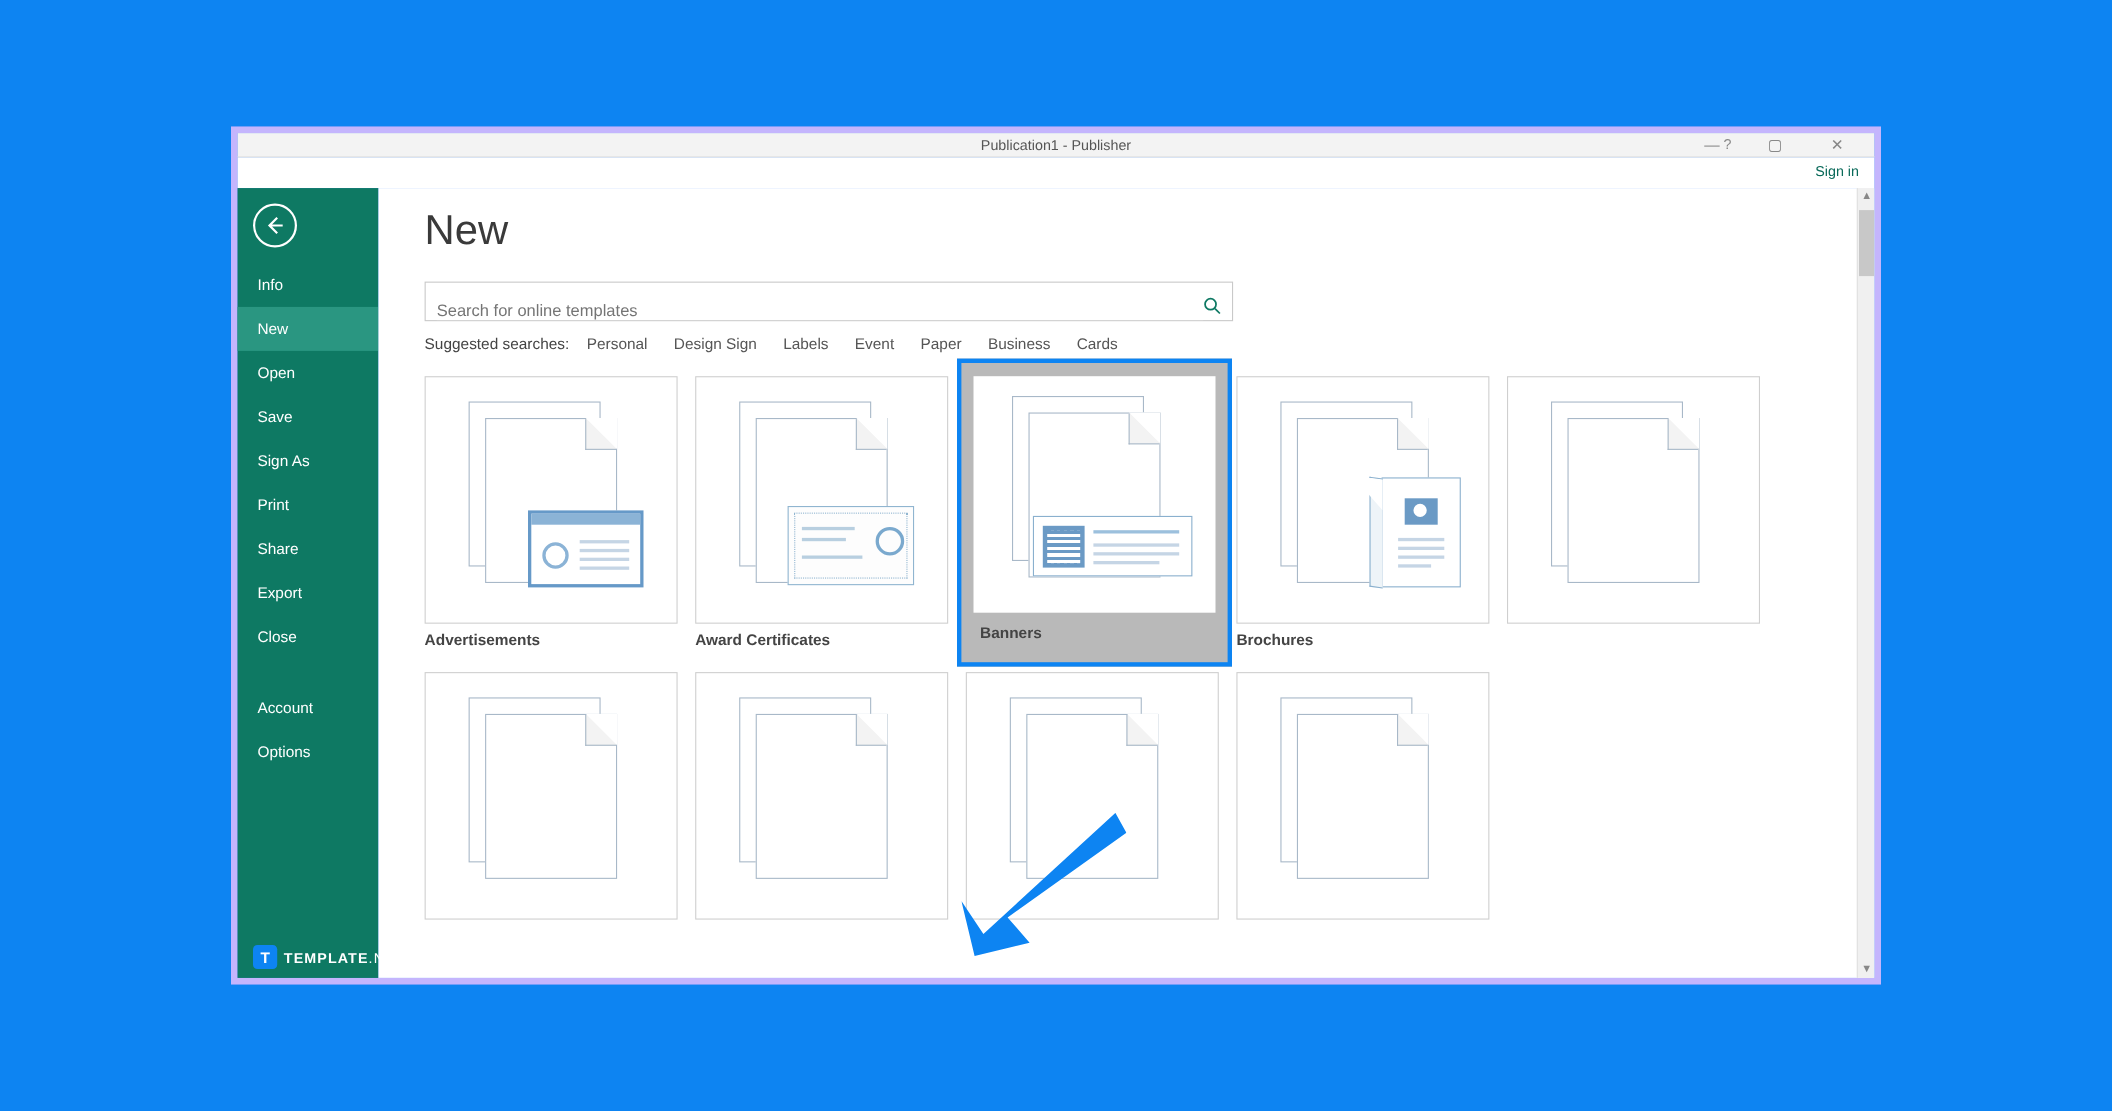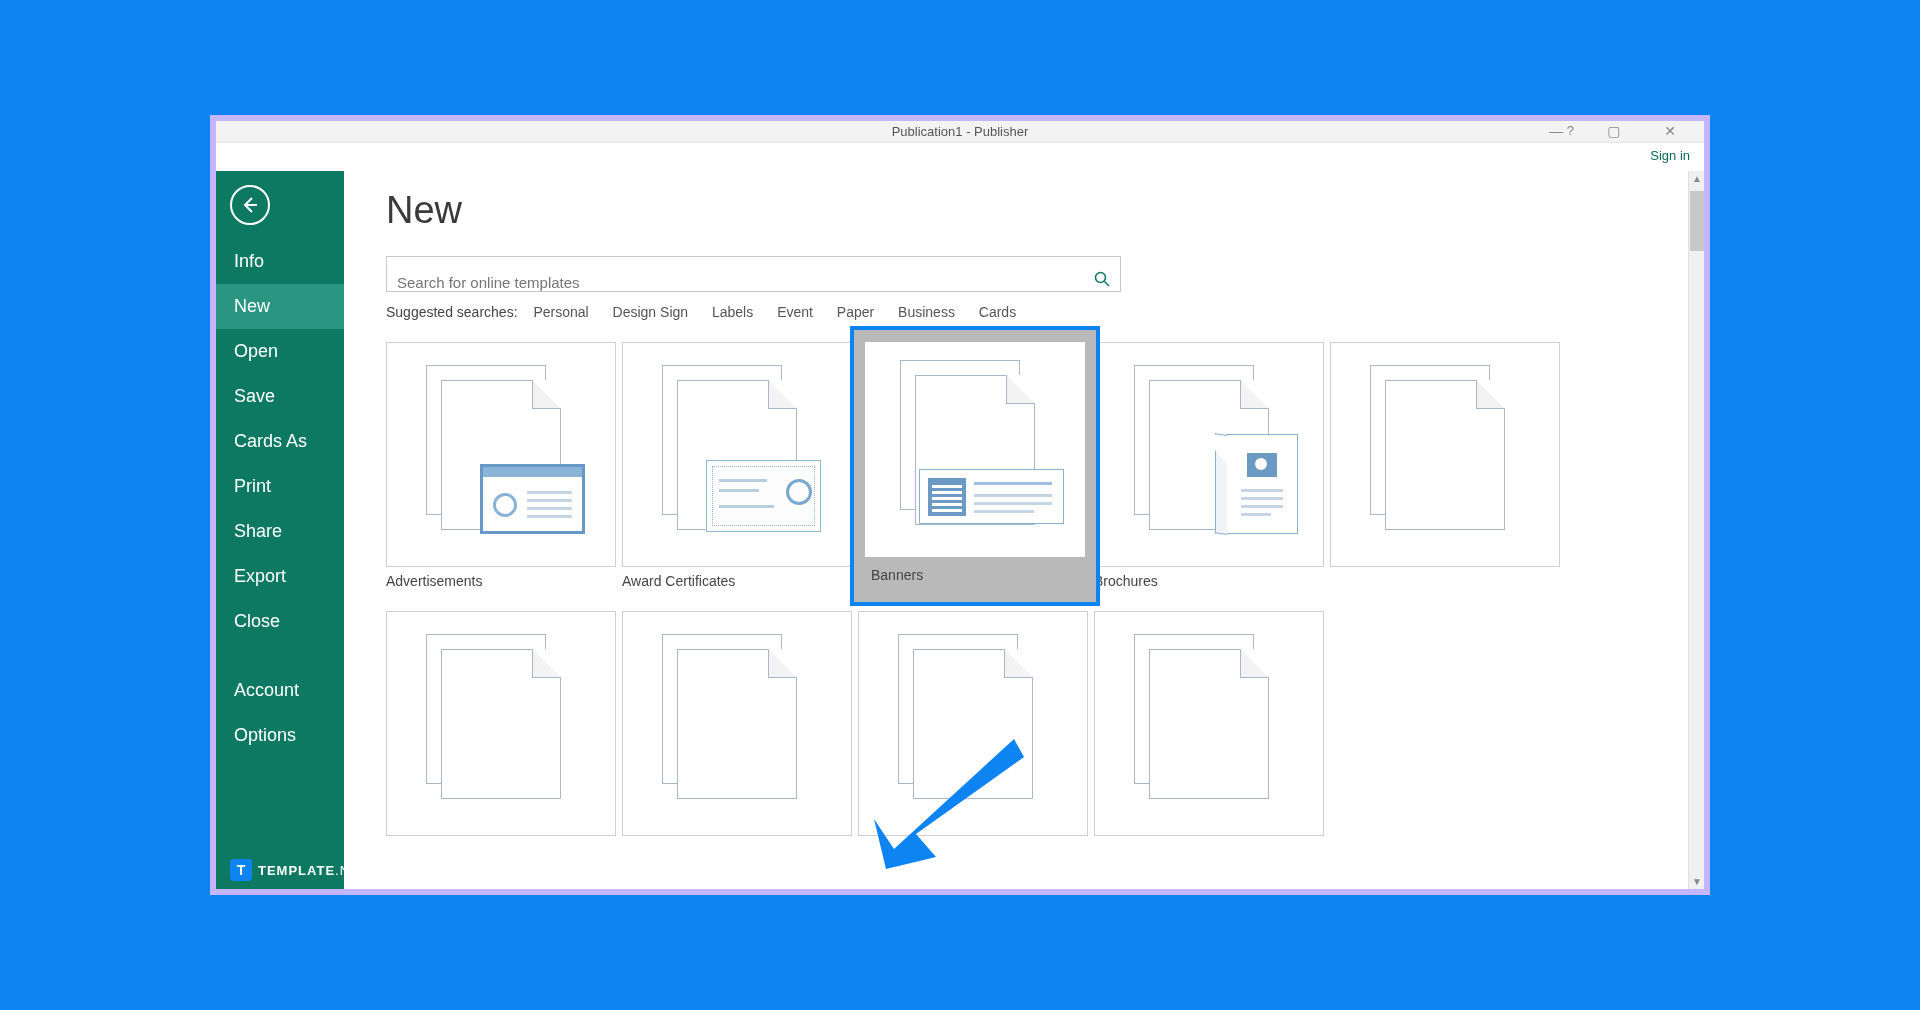--- a/index.html
+++ b/index.html
@@ -3,38 +3,38 @@
 <meta charset="utf-8">
 <style>
 * { margin: 0; padding: 0; box-sizing: border-box; font-family: "Segoe UI", sans-serif; }
 body { background: #0d84f2; display: flex; justify-content: center; align-items: center; height: 1010px; overflow: hidden; }
 .frame { width: 1500px; height: 780px; background: #3b82f6; position: relative; border: 6px solid #c4b5fd; }
 .titlebar { height: 22px; background: #f3f3f3; display: flex; align-items: center; justify-content: center; position: relative; color: #555; font-size: 13px; border-bottom: 1px solid #e3e3e3; }
 .titlebar .winctl { position: absolute; right: 8px; top: 2px; color: #888; font-size: 14px; letter-spacing: 20px; }
 .titlebar .help { position: absolute; right: 130px; top: 2px; color: #888; font-size: 13px; }
 .topstrip { height: 28px; background: #fff; text-align: right; padding: 5px 14px; color: #0a6a5a; font-size: 13px; }
 .main { display: flex; height: calc(100% - 50px); }
-.sidebar { width: 128px; background: #0e7963; display: flex; flex-direction: column; color: #fff; font-size: 18px; }
+.sidebar { width: 128px; background: #0e7963; display: flex; flex-direction: column; color: #fff; font-size: 14px; }
 .back-circle { width: 40px; height: 40px; border: 2px solid #fff; border-radius: 50%; margin: 14px 0 14px 14px; display: flex; align-items: center; justify-content: center; cursor: pointer; }
 .back-circle svg { fill: #fff; }
 .nav-item { padding: 12px 18px; cursor: pointer; }
 .nav-item.active { background: #2a9681; }
 .content { flex: 1; background: #fff; padding: 10px 42px 0 42px; overflow: hidden; position: relative; }
 .page-title { font-size: 38px; font-weight: 300; color: #3a3a3a; margin: 8px 0 24px 0; }
 .searchbox { width: 735px; height: 36px; border: 1px solid #c9c9c9; display: flex; align-items: flex-end; padding: 0 10px; margin-bottom: 12px; }
 .searchbox input { flex: 1; border: none; outline: none; font-size: 15px; color: #666; }
 .searchbox .sicon { color: #0e7963; font-size: 16px; }
 .suggest-row { color: #444; font-size: 14px; margin-bottom: 22px; }
 .suggest-row .lbl { margin-right: 12px; }
 .suggest-row .slink { color: #555; margin-right: 20px; cursor: pointer; }
 .tabs { font-size: 13px; letter-spacing: 0.5px; margin-bottom: 14px; }
 .tabs .tab { margin-right: 22px; cursor: pointer; color: #7a7a7a; font-weight: 600; }
 .tabs .tab.active { color: #7a7a7a; }
 .tabs .tab.secondary { color: #3fb9a1; }
-.grid { display: grid; grid-template-columns: repeat(5, 230px); gap: 22px 6px; }
+.grid { display: grid; grid-template-columns: repeat(5, 230px); gap: 22px 16px; font-weight: bold; }
 .card { cursor: pointer; }
 .thumb { width: 230px; height: 225px; border: 1px solid #cfcfcf; background: #fff; display: flex; align-items: center; justify-content: center; }
 .caption { font-size: 14px; color: #444; margin-top: 6px; }
 .card.selected { position: relative; }
 .card.selected .selwrap { position: absolute; top: -16px; left: -8px; width: 250px; height: 280px; border: 4px solid #0d84f2; background: #b9b9b9; z-index: 5; display:flex; flex-direction:column; align-items:center; padding-top:12px;}
 .card.selected .thumb { position: relative; z-index: 2; border: none; width: 220px; height:215px; background:#fff;}
 .card.selected .caption { position: relative; z-index: 6; margin-top: 10px; padding-left: 6px; width:220px;}
 .doc-icon { width: 150px; height: 180px; position: relative; }
 .page-back { position: absolute; border: 1.5px solid #a8b8c8; background: #fff; width: 120px; height: 150px; top: 0; left: 0; }
 .page-front { position: absolute; border: 1.5px solid #a8b8c8; background: #fff; width: 120px; height: 150px; top: 15px; left: 15px; }
@@ -90,21 +90,21 @@
     <div class="sidebar">
       <div class="back-circle">
         <svg width="20" height="20" viewBox="0 0 20 20">
             <path d="M12 3 L5 10 L12 17 M5 10 H17" stroke="#fff" stroke-width="2" fill="none"></path>
           </svg>
       </div>
       <div class="nav-item">Info</div>
       <div class="nav-item active">New</div>
       <div class="nav-item">Open</div>
       <div class="nav-item">Save</div>
-      <div class="nav-item">Cards As</div>
+      <div class="nav-item">Sign As</div>
       <div class="nav-item">Print</div>
       <div class="nav-item">Share</div>
       <div class="nav-item">Export</div>
       <div class="nav-item">Close</div>
       <div style="height:24px"></div>
       <div class="nav-item">Account</div>
       <div class="nav-item">Options</div>
     </div>
 
     <div class="content">

